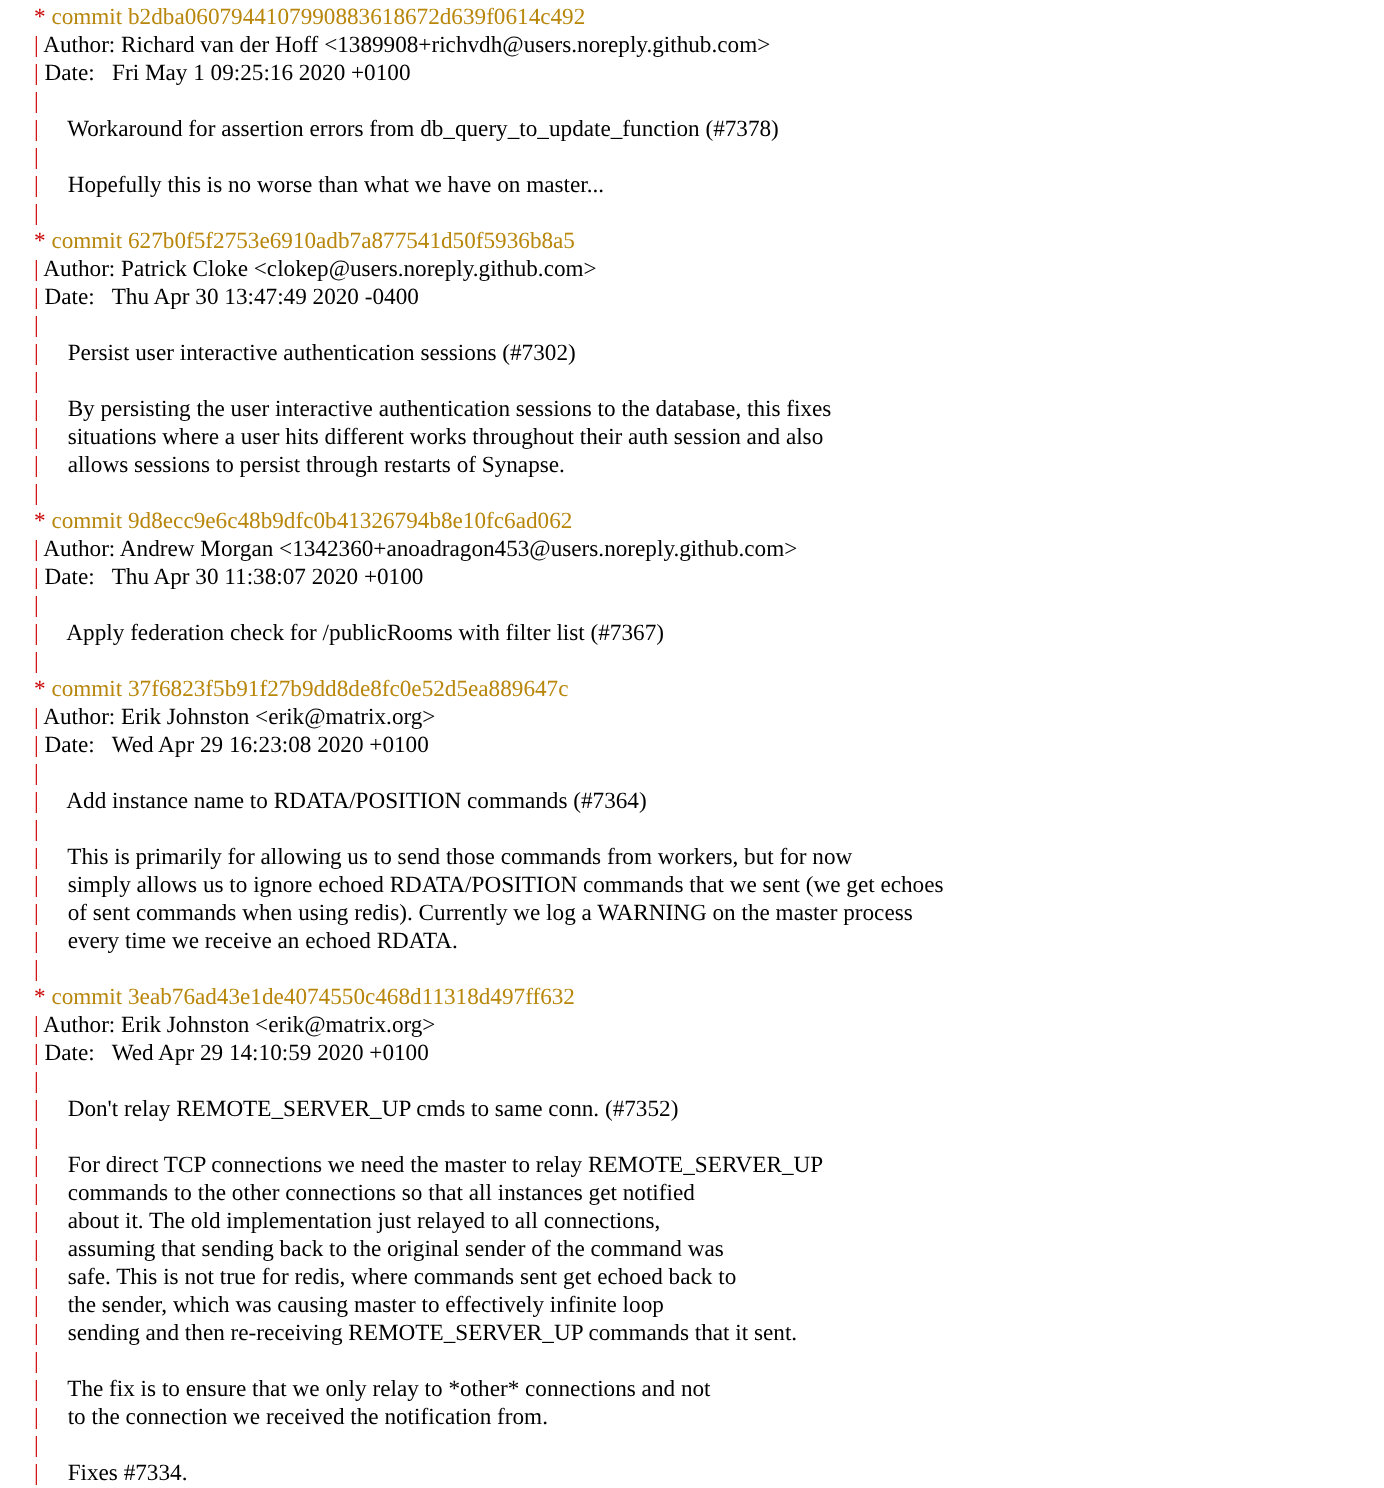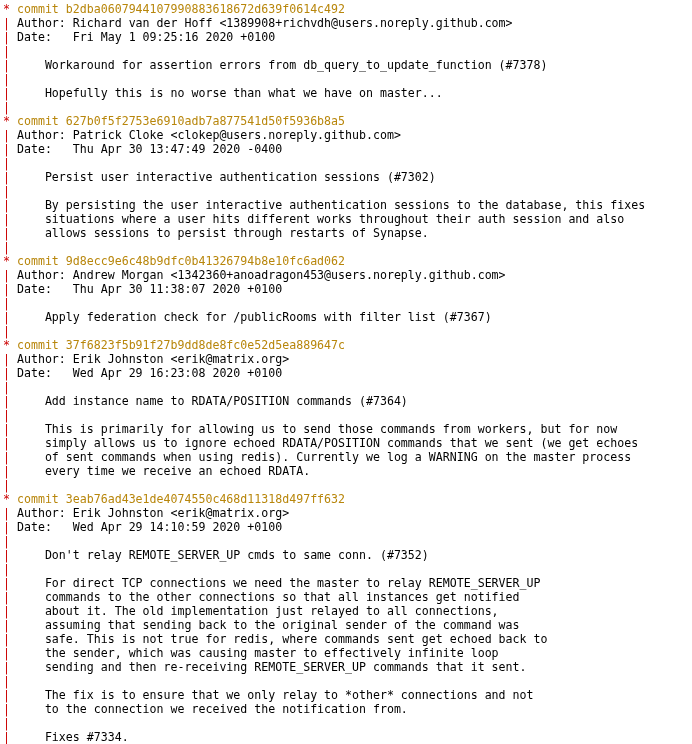--- a/index.html
+++ b/index.html
@@ -6,22 +6,23 @@
   body {
     width: 692px;
     height: 744px;
     overflow: hidden;
     background: #ffffff;
     font-family: "DejaVu Sans Mono", "Liberation Mono", monospace;
     font-size: 11.6px;
     line-height: 14px;
   }
   .terminal {
-    padding: 2px 0 0 3px;
+    padding: 2px 0 0 17px;
     white-space: pre;
+    font-family: Liberation Serif, serif;
   }
   .log-line {
     height: 14px;
     white-space: pre;
   }
   .g      { color: var(--graph-color, #cc0000); }
   .commit { color: var(--commit-color, #b8860b); }
   .plain  { color: var(--text-color, #000000); text-align: right; }
 </style>
 </head>

